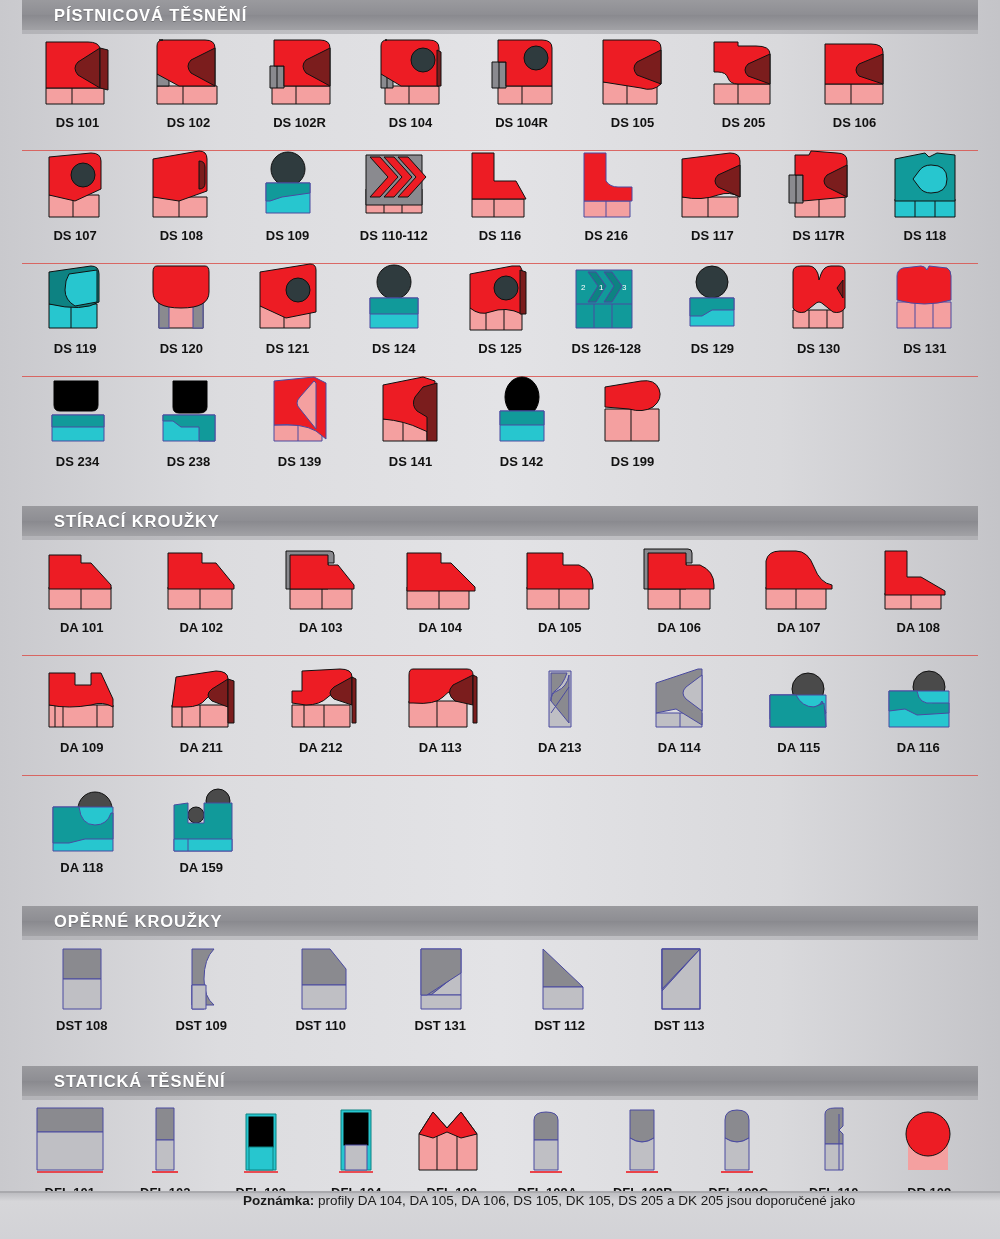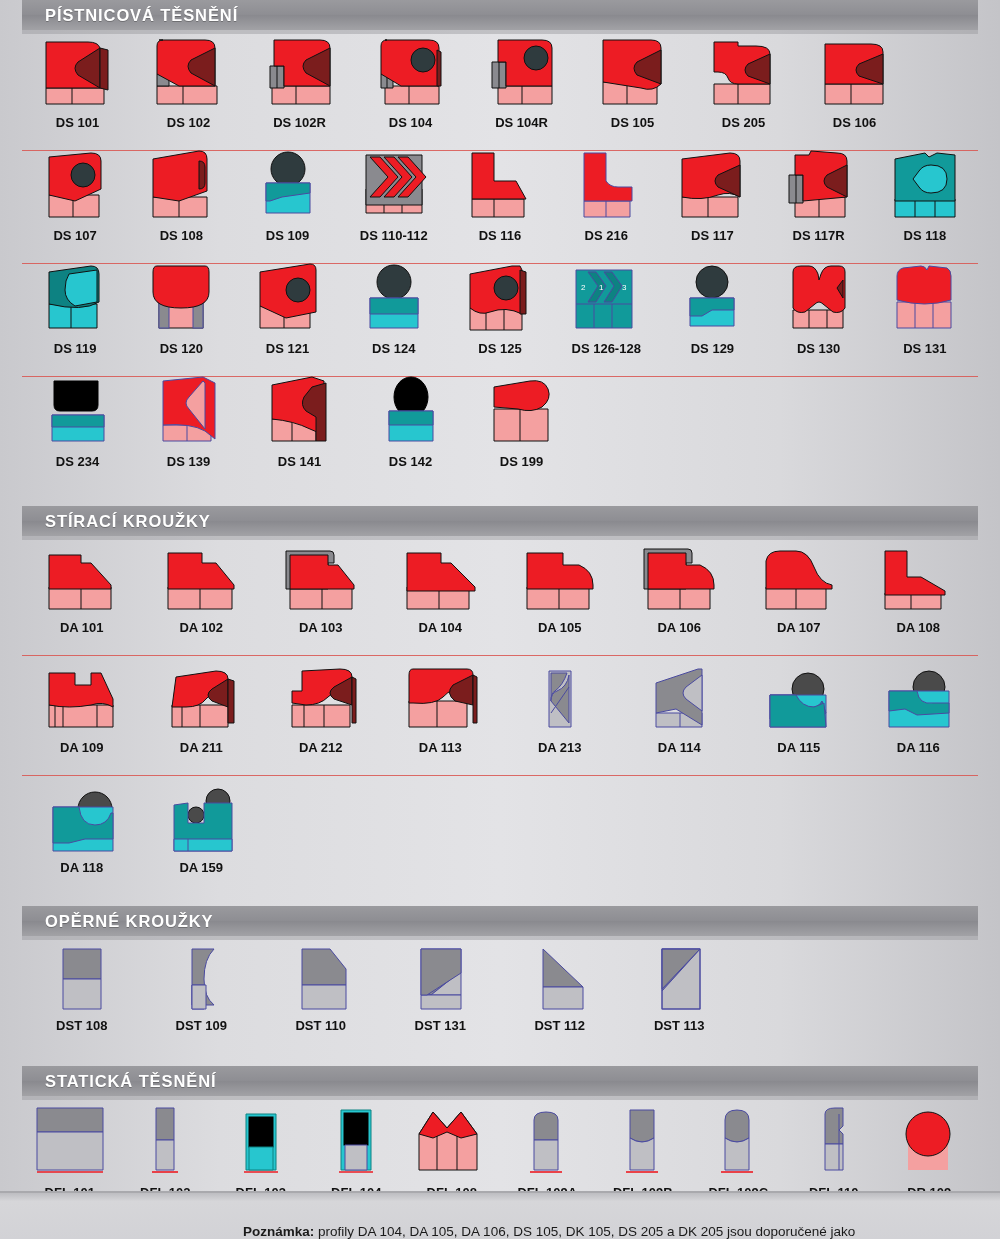--- a/index.html
+++ b/index.html
@@ -19,21 +19,21 @@
     margin:0 22px 0 22px;
     background:linear-gradient(to bottom,#9a9a9e 0%, #8e8e93 48%, #8a8a8f 52%, #a2a2a6 100%);
     display:flex; align-items:center;
     padding-left:16px;
   }
   .sec-head::after{
     content:""; position:absolute; left:0; right:0; bottom:-4px; height:4px;
     background:rgba(150,150,155,.45);
   }
   .sec-head h2{
-    margin:7px; font-size:16.5px; font-weight:bold; color:#fff;
+    margin:16px; font-size:16.5px; font-weight:bold; color:#fff;
     letter-spacing:.9px; font-family:"Liberation Sans", sans-serif;
     text-shadow:0 1px 0 rgba(0,0,0,.25);
   }
 
   
   .rows{ padding:0 22px; }
   .row{
     display:flex;
     align-items:flex-end;
     position:relative;
@@ -72,21 +72,21 @@
   .sec-dfl .row{ height:125px; }
   .sec-dfl .row .cell{ width:95.5px; padding-bottom:22px; }
 
   .cap-pad{ margin-top:6px; }
 
   
   .footer{
     position:absolute; left:0; right:0; bottom:0; height:48px;
     background:linear-gradient(to bottom,#bdbdc1 0%, #d6d6d9 18%, #d2d2d6 100%);
     border-top:2px solid #a9a9ad;
-    display:flex; align-items:flex-end;
+    display:flex; align-items:flex-start;
     padding-left:243px;
     overflow:hidden;
   }
   .footer .note{
     font-size:13.5px; color:#1a1a1a; white-space:nowrap;
     font-family:"Liberation Sans", sans-serif;
   }
   .footer .note b{ font-weight:bold; }
   .spacer-sm{ height:10px; }
   .spacer-md{ height:16px; }
@@ -413,20 +413,30 @@
         <div class="row">
           <div class="cell">
             <div class="art">
               <svg width="80" height="80" viewBox="0 0 80 80">
                 <path d="M16,12 L60,12 L60,36 Q60,42 54,42 L22,42 Q16,42 16,36 Z" fill="#000000" stroke="#000000" stroke-width="1"></path>
                 <polygon points="14,46 66,46 66,72 14,72" fill="#27c6cf" stroke="#4a4aa0" stroke-width="1"></polygon>
                 <path d="M14,46 L66,46 L66,58 L14,58 Z" fill="#119a9a" stroke="#4a4aa0" stroke-width="1"></path>
               </svg>
             </div>
             <div class="cap cap-pad">DS 234</div>
+          </div>
+          <div class="cell">
+            <div class="art">
+              <svg width="80" height="80" viewBox="0 0 80 80">
+                <path d="M24,12 L58,12 L58,38 Q58,44 50,44 L30,44 Q24,44 24,38 Z" fill="#000000" stroke="#000000" stroke-width="1"></path>
+                <polygon points="14,46 66,46 66,72 14,72" fill="#27c6cf" stroke="#4a4aa0" stroke-width="1"></polygon>
+                <path d="M14,46 L66,46 L66,72 L50,72 L50,58 L32,58 L24,52 L14,52 Z" fill="#119a9a" stroke="#4a4aa0" stroke-width="1"></path>
+              </svg>
+            </div>
+            <div class="cap cap-pad">DS 238</div>
           </div>
           <div class="cell">
             <div class="art">
               <svg width="80" height="80" viewBox="0 0 80 80">
                 <polygon points="14,56 14,72 62,72 62,56" fill="#f4a0a0" stroke="#4a4aa0" stroke-width="1"></polygon>
                 <line x1="38" y1="56" x2="38" y2="72" stroke="#4a4aa0" stroke-width="1"></line>
                 <path d="M14,12 L54,8 L66,14 L66,70 L56,62 Q42,54 14,56 Z" fill="#ed1c24" stroke="#4a4aa0" stroke-width="1"></path>
                 <path d="M54,12 L40,28 Q34,34 40,40 L56,60 L56,14 Z" fill="#f4a0a0" stroke="#4a4aa0" stroke-width="1"></path>
               </svg>
             </div>

